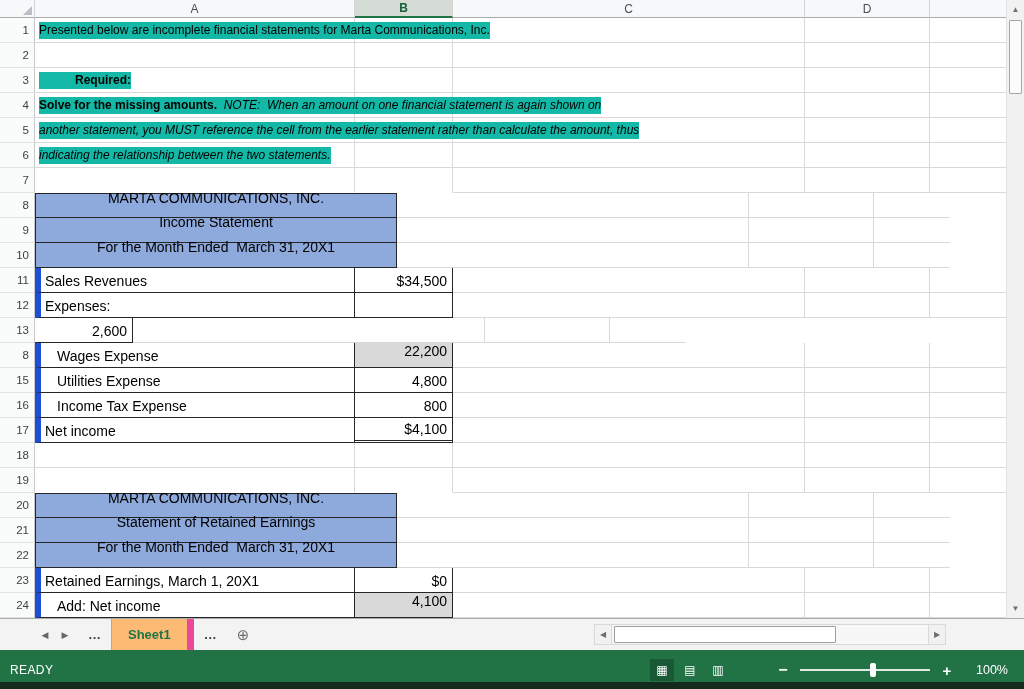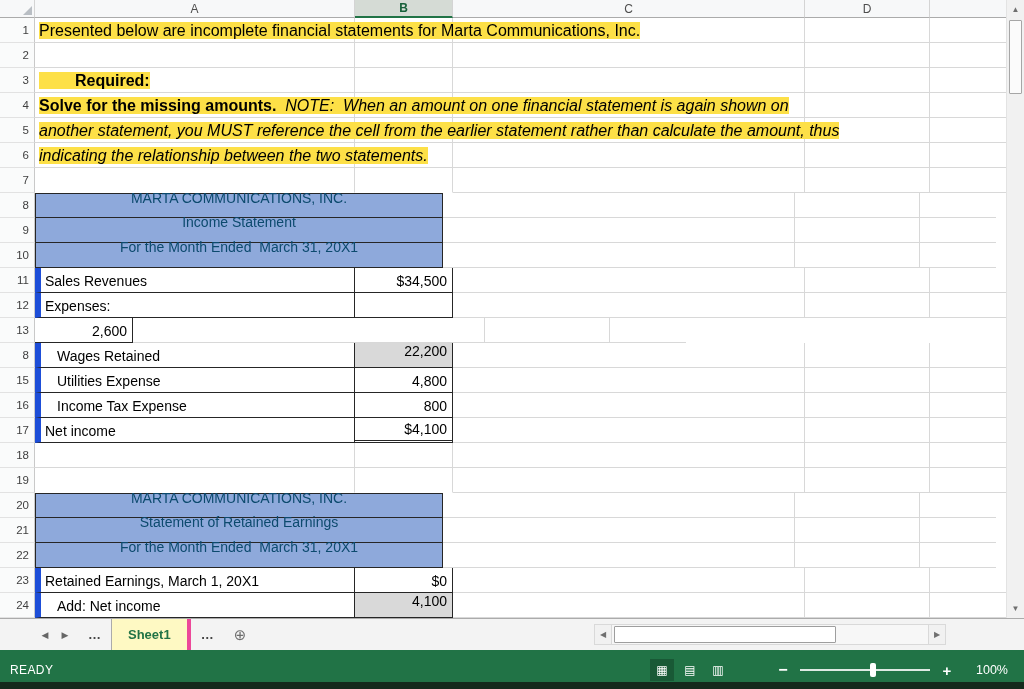--- a/index.html
+++ b/index.html
@@ -23,49 +23,49 @@
   .grid-rows{position:absolute;top:18px;left:0;width:1006px;}
   .ss-row{display:flex;height:25px;}
   .row-head{flex:0 0 35px;height:25px;background:#FAFBFB;border-right:1px solid #C9C9C9;
        border-bottom:1px solid #E2E2E2;display:flex;align-items:center;justify-content:flex-end;
        padding-right:5px;font-size:11.5px;color:#3f3f3f;}
   .cell{height:25px;flex:0 0 auto;display:flex;align-items:flex-end;padding:0 4px 3px 4px;
        font-size:14px;color:#000;border-right:1px solid #D8D8D8;border-bottom:1px solid #D8D8D8;
        position:relative;white-space:pre;}
   .colA{width:320px;} .colB{width:98px;justify-content:flex-end;padding-right:5px;}
   .colC{width:352px;} .colD{width:125px;} .colF{width:76px;border-right:none;}
-  .merged{width:408px;background:#8EA9DB;border-left:1px solid #262626;border-right:1px solid #262626;
+  .merged{width:362px;background:#8EA9DB;border-left:1px solid #262626;border-right:1px solid #262626;
        border-bottom:1px solid #262626;align-items:center;justify-content:center;
-       color:#0c4a6e;padding-bottom:16px;}
+       color:#000000;padding-bottom:16px;}
   .t-top{border-top:1px solid #262626;}
   .tbl{border-bottom:1px solid #262626;}
   .ta{border-left:6px solid #1d4ed8;border-right:1px solid #262626;}
   .tb{border-right:1px solid #262626;}
   .gray{background:#D9D9D9;padding-bottom:8px;}
   .dbl{border-bottom:3px double #262626;}
   .ind{padding-left:16px;}
   .pre-tbl{border-bottom-color:transparent;}
-  .spill{position:absolute;left:4px;bottom:3px;line-height:17px;white-space:pre;background:#fde047;
-       z-index:2;font-size:16px;}
+  .spill{position:absolute;left:4px;bottom:3px;line-height:17px;white-space:pre;background:#14b8a6;
+       z-index:2;font-size:12px;}
 
   
   .v-scroll{position:absolute;top:0;left:1006px;width:18px;height:618px;background:#F1F1F1;
        border-left:1px solid #E3E3E3;}
   .vs-arrow{position:absolute;left:0;width:17px;height:17px;display:flex;align-items:center;
        justify-content:center;color:#6F6F6F;font-size:8px;}
   .vs-up{top:1px;} .vs-down{bottom:1px;}
   .vs-thumb{position:absolute;top:20px;left:2px;width:13px;height:74px;background:#FBFBFB;
        border:1px solid #A6A6A6;border-radius:1px;}
 
   
   .tab-bar{position:absolute;top:618px;left:0;width:1024px;height:32px;background:#F3F3F3;
        border-top:1px solid #ABABAB;display:flex;align-items:center;padding-left:38px;}
   .nav-arrow{font-size:9px;color:#666;width:14px;text-align:center;margin-right:6px;}
   .ellipsis{font-size:13px;color:#444;margin:0 10px;font-weight:700;}
-  .sheet-tab{height:31px;background:#fef9c3;border-left:1px solid #ABABAB;border-right:4px solid #ec4899;
+  .sheet-tab{height:31px;background:#fdba74;border-left:1px solid #ABABAB;border-right:7px solid #ec4899;
        display:flex;align-items:center;padding:0 16px;font-size:13px;font-weight:700;color:#217346;}
   .add-sheet{font-size:15px;color:#6E6E6E;margin-left:10px;}
   .h-scroll{position:absolute;left:594px;top:5px;width:352px;height:21px;display:flex;}
   .hs-arrow{flex:0 0 18px;height:21px;background:#F1F1F1;border:1px solid #D9D9D9;color:#6F6F6F;
        font-size:8px;display:flex;align-items:center;justify-content:center;}
   .hs-track{position:relative;flex:0 0 316px;height:21px;background:#F7F7F7;
        border-top:1px solid #D9D9D9;border-bottom:1px solid #D9D9D9;}
   .hs-thumb{position:absolute;left:2px;top:1px;width:222px;height:17px;background:#FFF;
        border:1px solid #9E9E9E;border-radius:1px;}
 
@@ -195,21 +195,21 @@
       </div>
       <div class="ss-row">
         <div class="row-head">13</div>
         <div class="cell colB tbl tb">2,600</div>
         <div class="cell colC"></div>
         <div class="cell colD"></div>
         <div class="cell colF"></div>
       </div>
       <div class="ss-row">
         <div class="row-head">8</div>
-        <div class="cell colA tbl ta ind">Wages Retained</div>
+        <div class="cell colA tbl ta ind">Wages Expense</div>
         <div class="cell colB tbl tb gray">22,200</div>
         <div class="cell colC"></div>
         <div class="cell colD"></div>
         <div class="cell colF"></div>
       </div>
       <div class="ss-row">
         <div class="row-head">15</div>
         <div class="cell colA tbl ta ind">Utilities Expense</div>
         <div class="cell colB tbl tb">4,800</div>
         <div class="cell colC"></div>

